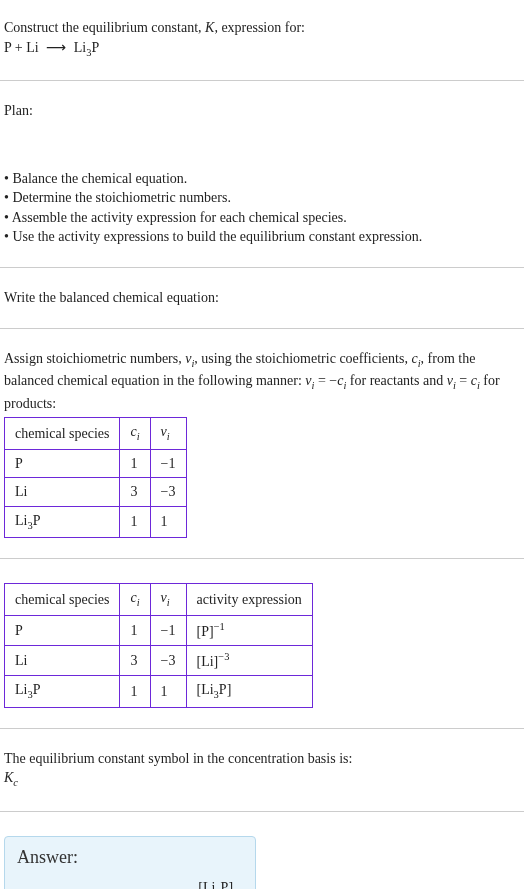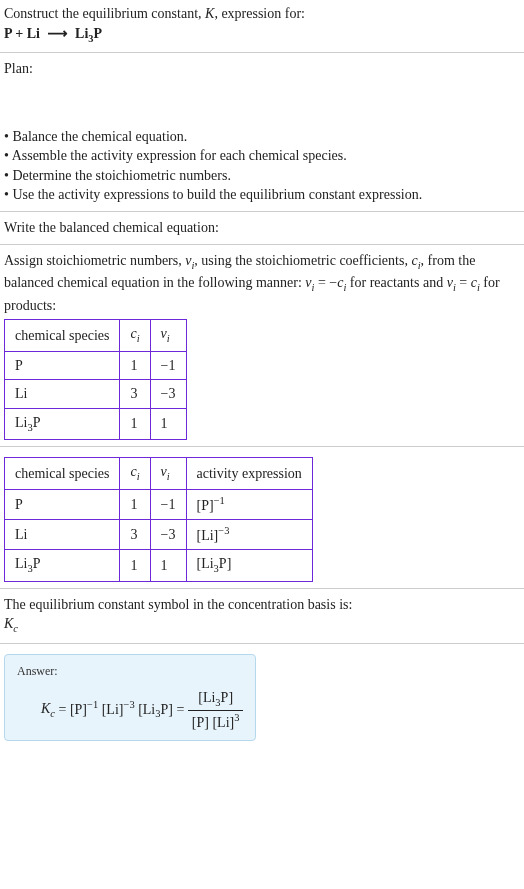--- a/index.html
+++ b/index.html
@@ -9,38 +9,37 @@
     }
     body {
       font-family: Georgia, 'Times New Roman', serif;
       font-size: 14px;
       color: #222;
       background: #fff;
       width: 524px;
       line-height: 1.4;
     }
     .section {
-      padding: 4px 4px;
+      padding: 18px 4px;
     }
     hr {
       border: none;
       border-top: 1px solid #ccc;
       margin: 2px 0;
     }
     sub {
       font-size: 0.75em;
       vertical-align: sub;
     }
     sup {
       font-size: 0.75em;
       vertical-align: super;
     }
     .eq {
       font-family: Georgia, serif;
-      font-weight: bold;
     }
     .arrow {
       display: inline-block;
       margin: 0 4px;
     }
     ul {
       list-style: none;
       padding-left: 0;
       margin-top: 48px;
     }
@@ -62,21 +61,21 @@
     }
     .answer-box {
       background: #e8f4fb;
       border: 1px solid #b5d8ec;
       border-radius: 4px;
       padding: 8px 12px;
       display: inline-block;
       margin-top: 4px;
     }
     .answer-label {
-      font-size: 12px;
+      font-size: 18px;
       color: #333;
       margin-bottom: 6px;
     }
     .frac {
       display: inline-block;
       vertical-align: middle;
       text-align: center;
     }
     .frac-num {
       display: block;
@@ -103,22 +102,22 @@
     P + Li <span class="arrow">⟶</span> Li<sub>3</sub>P
   </div>
 </div>
 
 <hr>
 
 <div class="section">
   <div>Plan:</div>
   <ul>
     <li>Balance the chemical equation.</li>
+    <li>Determine the stoichiometric numbers.</li>
     <li>Assemble the activity expression for each chemical species.</li>
-    <li>Determine the stoichiometric numbers.</li>
     <li>Use the activity expressions to build the equilibrium constant expression.</li>
   </ul>
 </div>
 
 <hr>
 
 <div class="section">
   <div>Write the balanced chemical equation:</div>
 </div>
 

